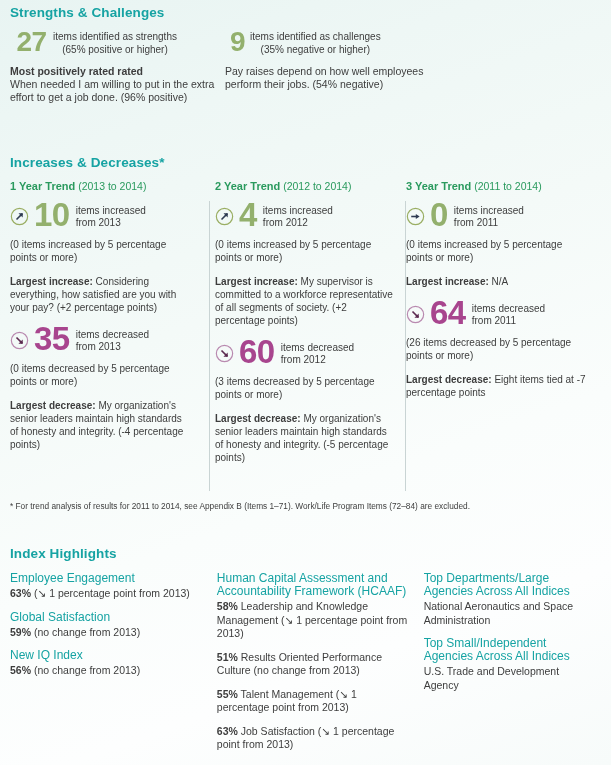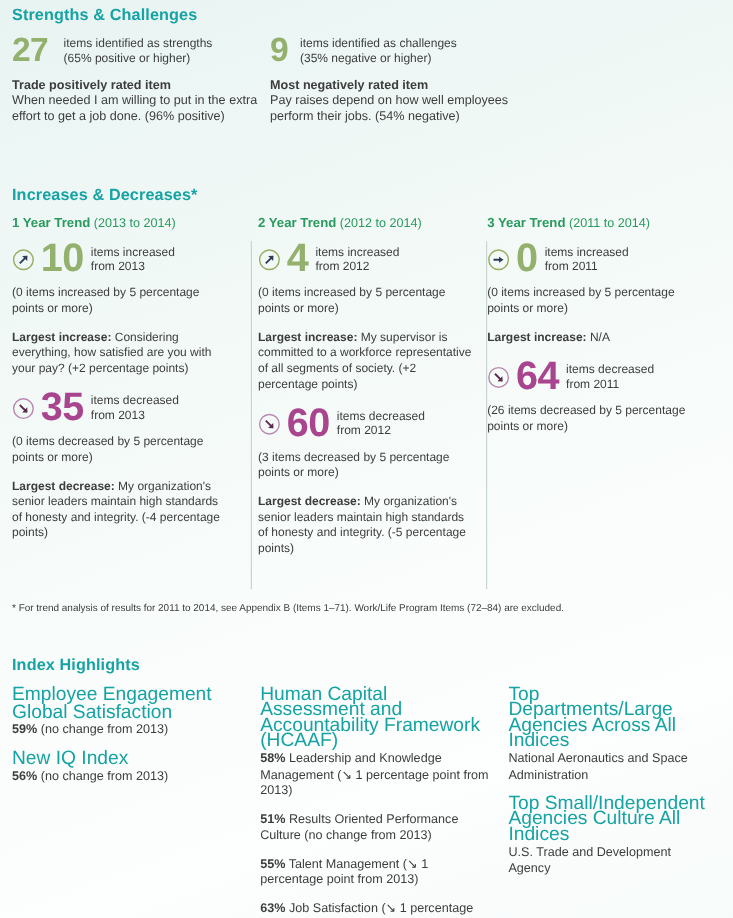--- a/index.html
+++ b/index.html
@@ -41,20 +41,21 @@
   .sc-cols {
     display: flex;
     margin-top: 9px;
   }
   .sc-col { width: 215px; }
   .sc-col.second { margin-left: 0px; }
 
   .bignum-row {
     display: flex;
     align-items: flex-start;
+    text-align: center;
   }
   .bignum {
     font-size: 28px;
     font-weight: bold;
     line-height: 24px;
     color: #93b06d;
     letter-spacing: -0.5px;
     padding-top: 1px;
   }
   .bignum.wide { min-width: 43px; }
@@ -166,21 +167,21 @@
   .ih-cols {
     display: flex;
     margin-top: 11px;
   }
   .ih-col { width: 210px; padding-right: 12px; box-sizing: border-box; }
   .ih-col.c2 { width: 210px; }
   .ih-col.c3 { width: 180px; }
 
   .ih-head {
     color: #16a3a3;
-    font-size: 16px;
+    font-size: 12px;
     line-height: 13px;
     margin-bottom: 2px;
   }
   .ih-val {
     font-size: 10.5px;
     line-height: 13.5px;
     color: #3d3d3d;
     margin-bottom: 10px;
   }
   .ih-val b { font-weight: bold; }
@@ -203,35 +204,34 @@
 
       <div class="sc-col">
         <div class="bignum-row">
           <div class="bignum wide">27</div>
           <div class="bignum-text">
             <div>items identified as strengths</div>
             <div>(65% positive or higher)</div>
           </div>
         </div>
         <div class="sub-block">
-          <div class="bold">Trade positively rated item</div>
+          <div class="bold">Most positively rated rated</div>
           <div>When needed I am willing to put in the extra effort to get a job done. (96% positive)</div>
         </div>
       </div>
 
       <div class="sc-col second">
         <div class="bignum-row">
           <div class="bignum narrow">9</div>
           <div class="bignum-text">
             <div>items identified as challenges</div>
             <div>(35% negative or higher)</div>
           </div>
         </div>
         <div class="sub-block">
-          <div class="bold">Most negatively rated item</div>
           <div>Pay raises depend on how well employees perform their jobs. (54% negative)</div>
         </div>
       </div>
 
     </div>
   </div>
 
   <div class="id-wrap">
     <div class="section-title">Increases &amp; Decreases*</div>
 
@@ -356,34 +356,40 @@
             <path d="M8.2 8.2 L15.6 15.6" stroke="#5c2a50" stroke-width="2" fill="none"></path>
             <path d="M16.2 16.2 L16.0 10.7 L10.7 16.0 Z" fill="#5c2a50"></path>
           </svg>
           <div class="stat-num down">64</div>
           <div class="stat-label">
             <div>items decreased</div>
             <div>from 2011</div>
           </div>
         </div>
         <div class="note">(26 items decreased by 5 percentage points or more)</div>
+        <div class="note largest">
+          <span class="bold">Largest decrease:</span><span> Eight items tied at -7 percentage points</span>
+        </div>
       </div>
 
     </div>
   </div>
 
   <div class="footnote">* For trend analysis of results for 2011 to 2014, see Appendix B (Items 1–71). Work/Life Program Items (72–84) are excluded.</div>
 
   <div class="ih-wrap">
     <div class="section-title">Index Highlights</div>
 
     <div class="ih-cols">
 
       <div class="ih-col c1">
         <div class="ih-head">Employee Engagement</div>
+        <div class="ih-val">
+          <b>63%</b><span> (↘ 1 percentage point from 2013)</span>
+        </div>
 
         <div class="ih-head">Global Satisfaction</div>
         <div class="ih-val">
           <b>59%</b><span> (no change from 2013)</span>
         </div>
 
         <div class="ih-head">New IQ Index</div>
         <div class="ih-val">
           <b>56%</b><span> (no change from 2013)</span>
         </div>
@@ -401,20 +407,20 @@
           <b>55%</b><span> Talent Management (↘ 1 percentage point from 2013)</span>
         </div>
         <div class="ih-val">
           <b>63%</b><span> Job Satisfaction (↘ 1 percentage point from 2013)</span>
         </div>
       </div>
 
       <div class="ih-col c3">
         <div class="ih-head">Top Departments/Large Agencies Across All Indices</div>
         <div class="ih-plain">National Aeronautics and Space Administration</div>
-        <div class="ih-head">Top Small/Independent Agencies Culture All Indices</div>
+        <div class="ih-head">Top Small/Independent Agencies Across All Indices</div>
         <div class="ih-plain">U.S. Trade and Development Agency</div>
       </div>
 
     </div>
   </div>
 
 </div>
 
 </body></html>

